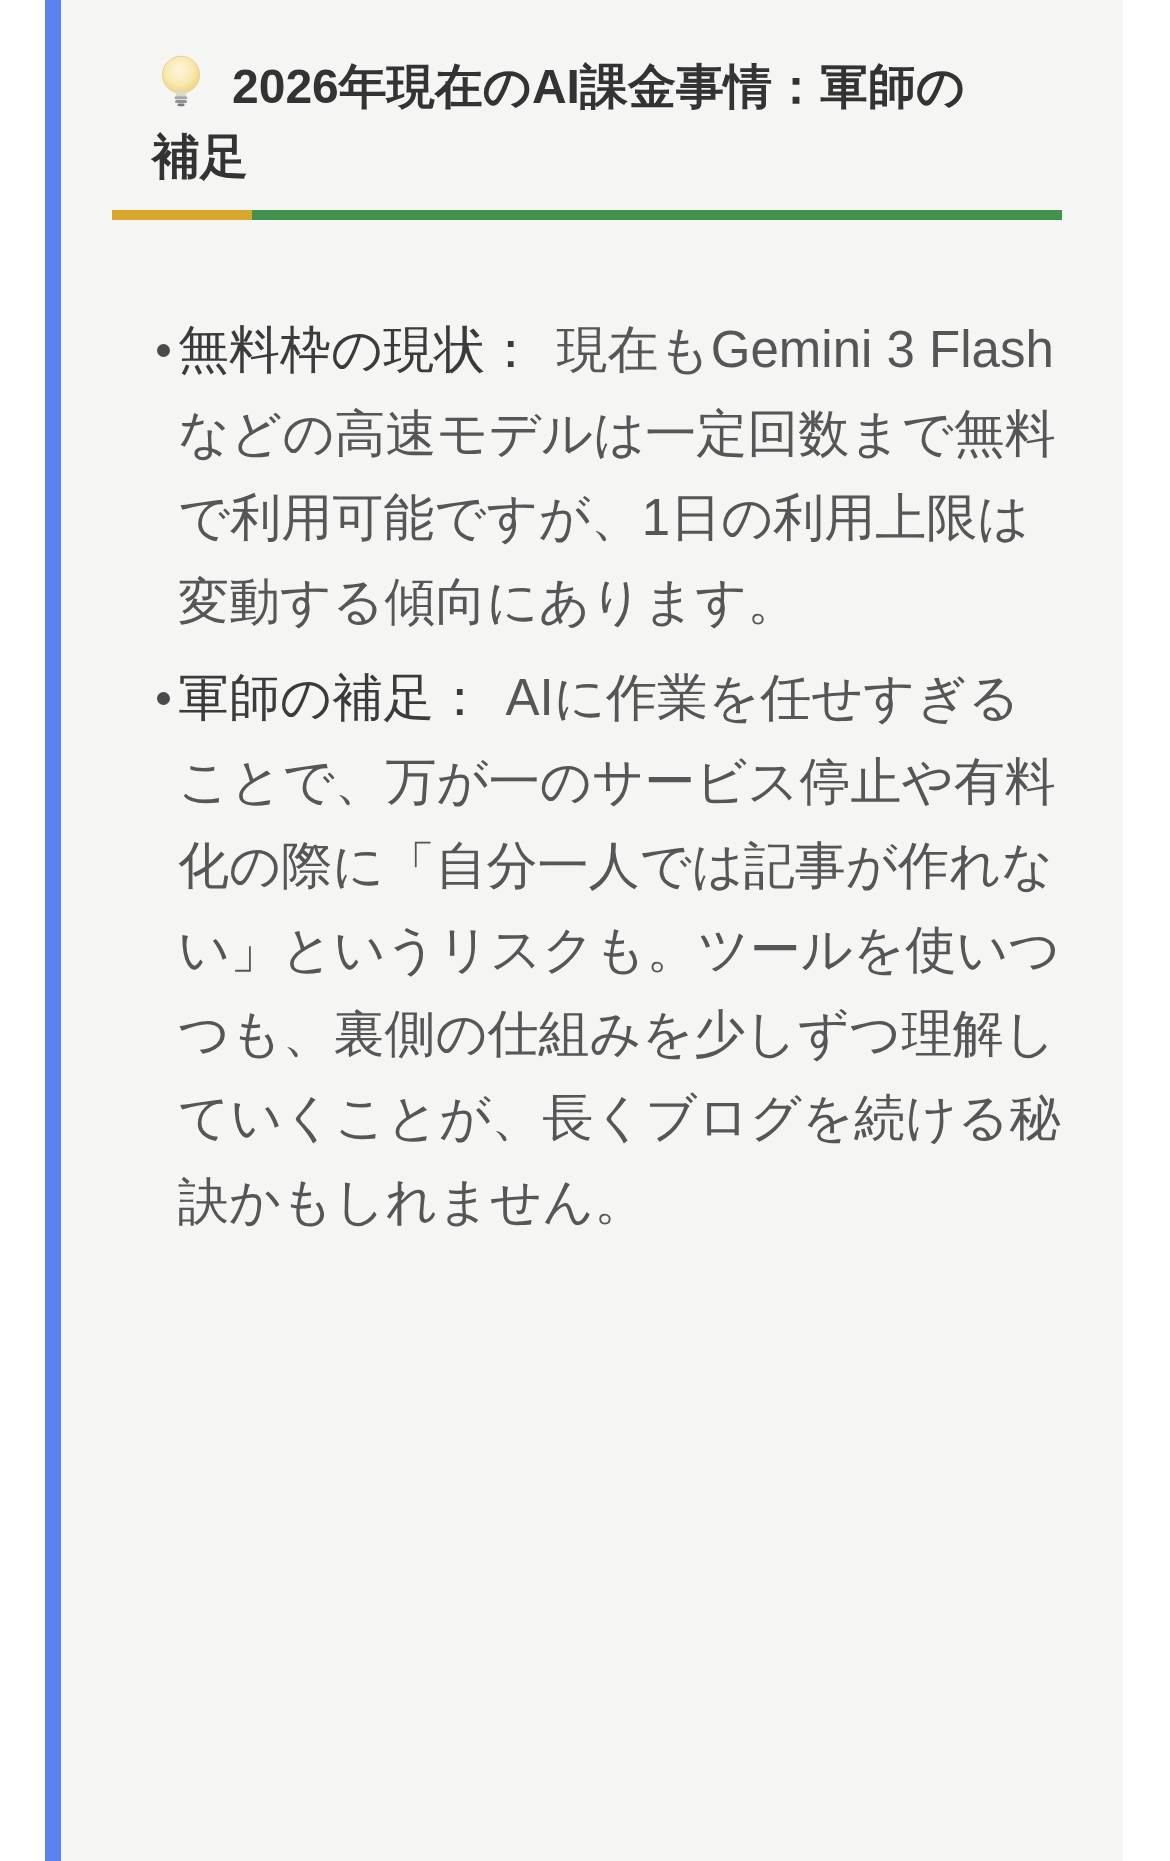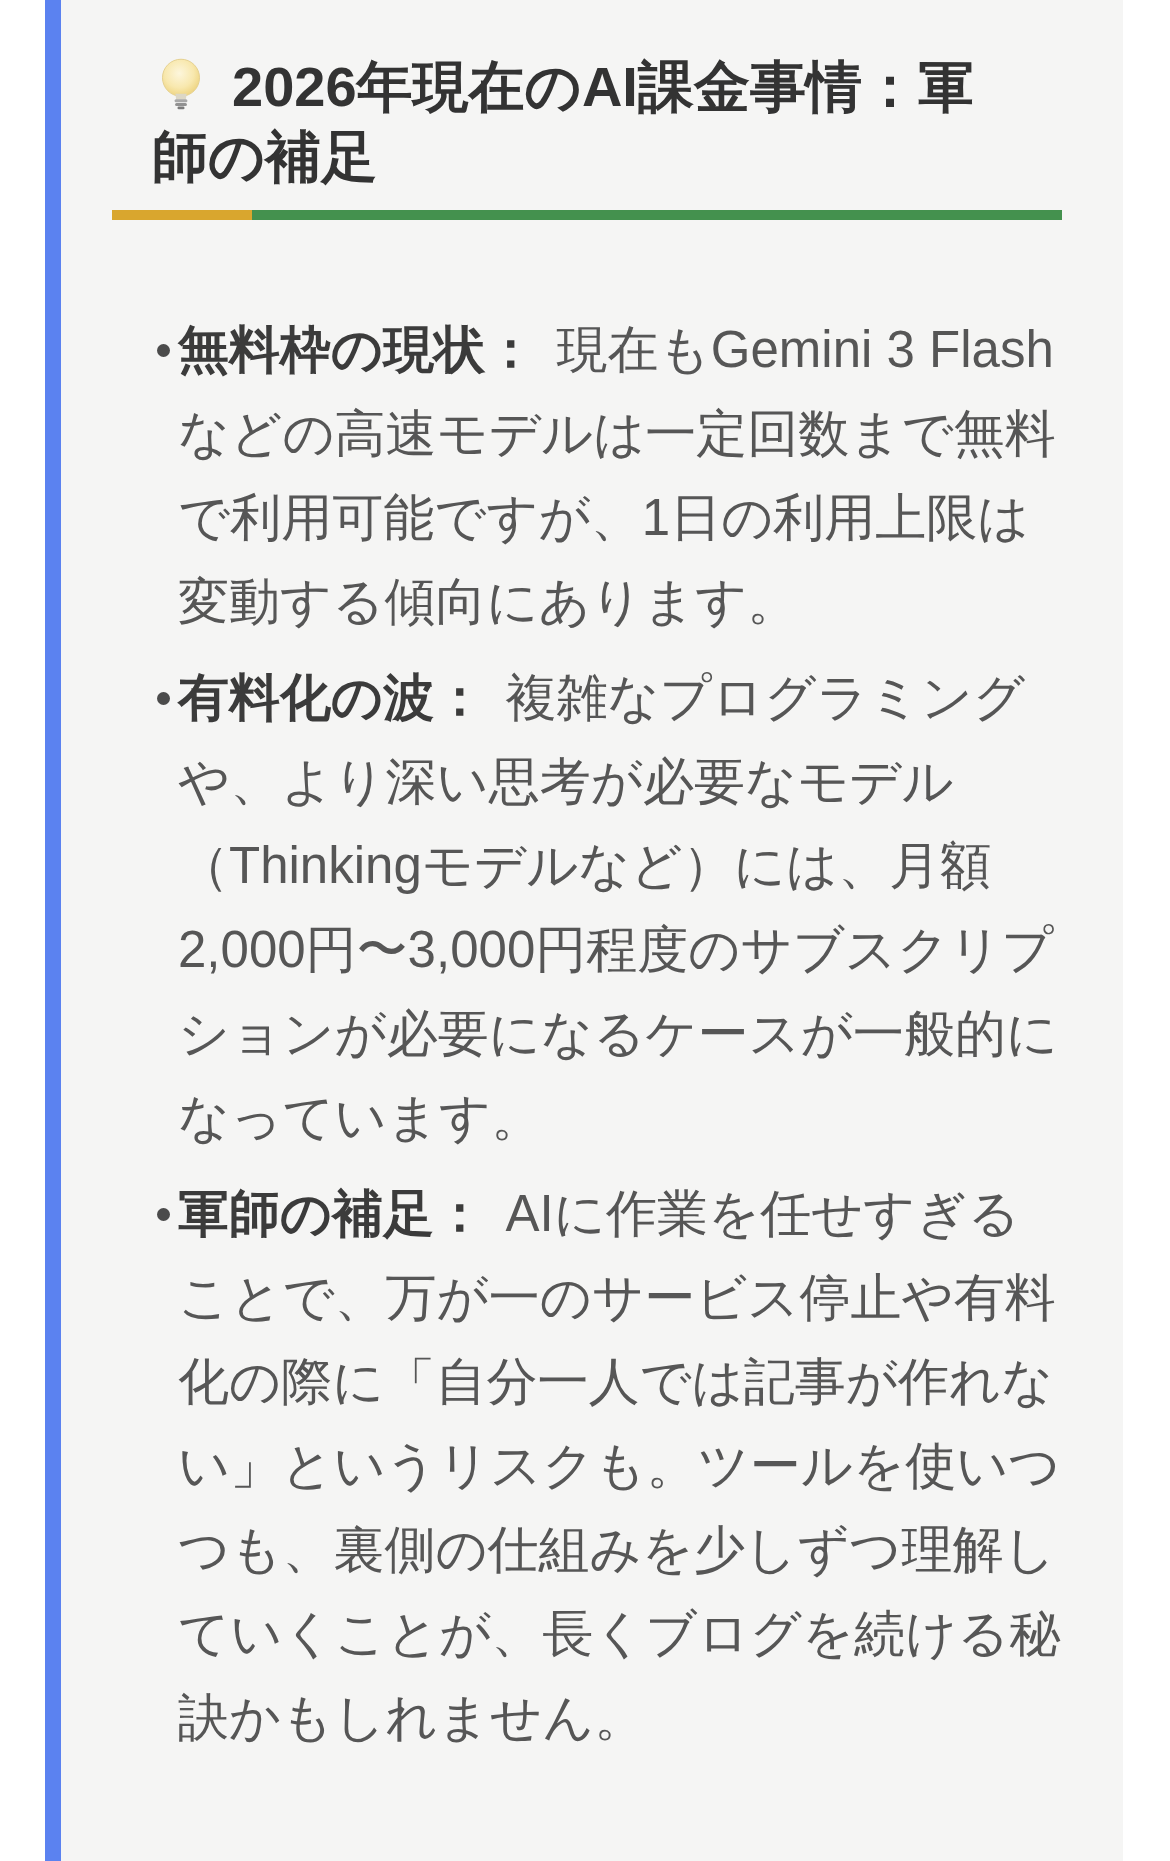--- a/index.html
+++ b/index.html
@@ -23,21 +23,21 @@
   .box{
     margin:0 47px 0 45px;
     min-height:1861px;
     border-left:16px solid var(--accent-blue);
     background:var(--card-bg);
     padding:52px 61px 110px 51px;
   }
   .heading{
     margin:0;
     padding:0 70px 18px 40px;
-    font-size:56px;
+    font-size:48px;
     line-height:70px;
     font-weight:700;
     color:var(--heading-color);
     letter-spacing:0;
   }
   .bulb{
     display:inline-block;
     width:58px;
     height:58px;
     vertical-align:-8px;
@@ -65,21 +65,21 @@
   .dot{
     position:absolute;
     left:45px;
     top:36px;
     width:13px;
     height:13px;
     border-radius:50%;
     background:var(--dot-color);
   }
   .label{
-    font-weight:700;
+    font-weight:400;
     color:var(--label-color);
     margin-right:0.4em;
   }
 </style>
 </head>
 <body>
 
 <div class="box">
 
   <h3 class="heading"><span class="bulb"><svg viewBox="0 0 36 36" width="58" height="58" aria-hidden="true">
@@ -97,20 +97,17 @@
       <rect x="15.8" y="31.4" width="4.4" height="1.7" rx="0.85" fill="#7a7a7a"></rect>
     </svg></span><span>2026年現在のAI課金事情：軍師の補足</span></h3>
 
   <div class="divider"></div>
 
   <ul class="supplement-list">
     <li>
       <span class="dot"></span><strong class="label">無料枠の現状：</strong><span>現在もGemini 3 Flashなどの高速モデルは一定回数まで無料で利用可能ですが、1日の利用上限は変動する傾向にあります。</span>
     </li>
     <li>
-      <span class="dot"></span><strong class="label">有料化の波：</strong><span>複雑なプログラミングや、より深い思考が必要なモデル（Thinkingモデルなど）には、月額2,000円〜3,000円程度のサブスクリプションが必要になるケースが一般的になっています。</span>
-    </li>
-    <li>
       <span class="dot"></span><strong class="label">軍師の補足：</strong><span>AIに作業を任せすぎることで、万が一のサービス停止や有料化の際に「自分一人では記事が作れない」というリスクも。ツールを使いつつも、裏側の仕組みを少しずつ理解していくことが、長くブログを続ける秘訣かもしれません。</span>
     </li>
   </ul>
 
 </div>
 
 </body></html>

